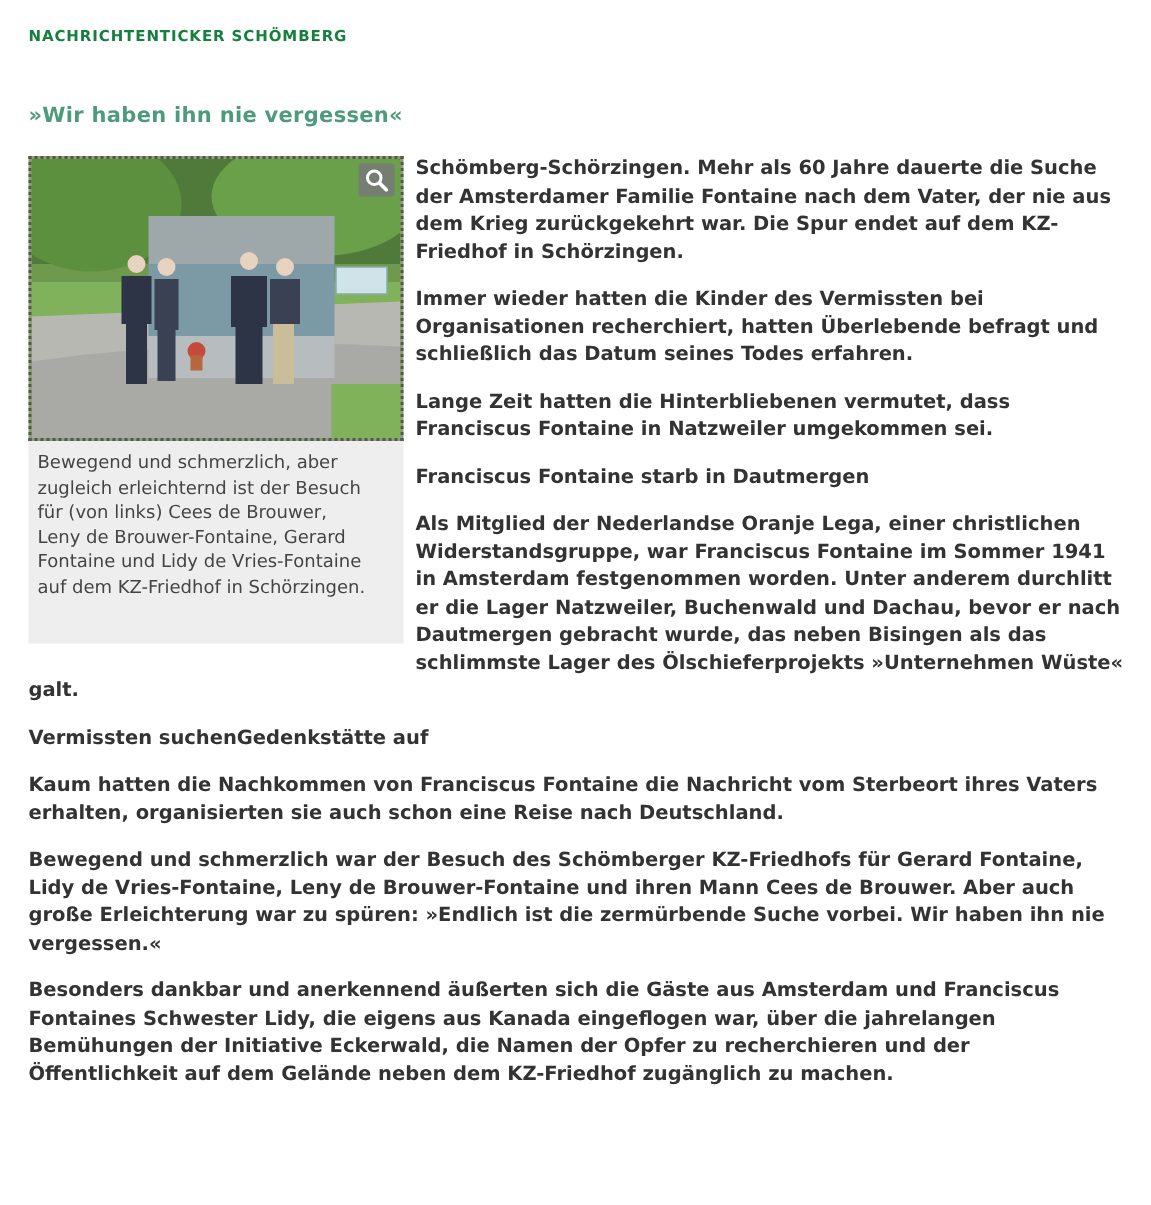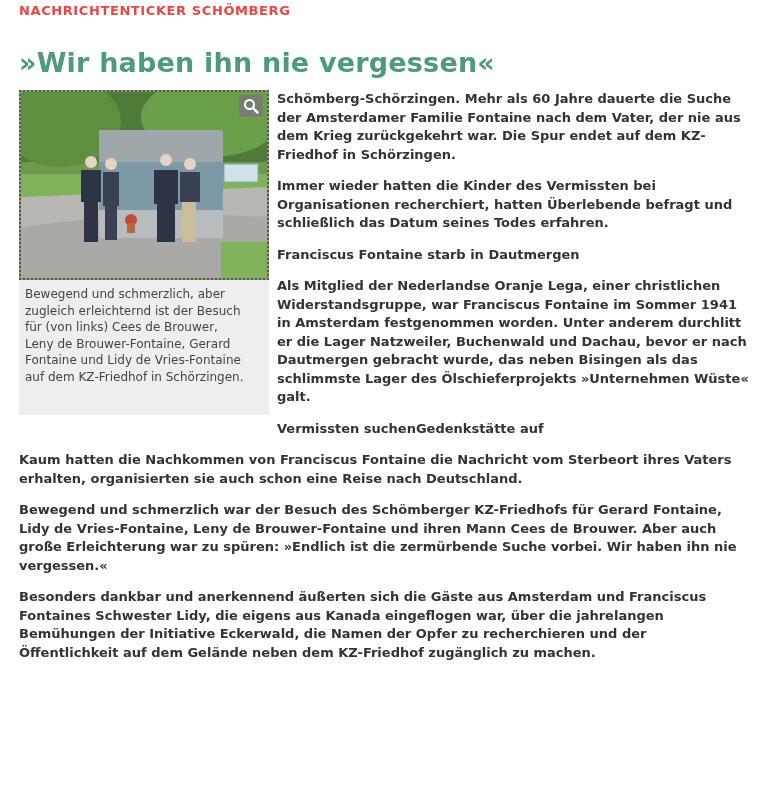--- a/index.html
+++ b/index.html
@@ -3,27 +3,27 @@
   <meta charset="utf-8">
   <style>
     html, body { margin: 0; padding: 0; background: #ffffff; }
     body {
       width: 767px; height: 803px; overflow: hidden;
       font-family: "DejaVu Sans", sans-serif;
       color: #333333;
     }
     .page { position: relative; padding: 0 18px 0 19px; }
     .kicker {
-      margin: 0; padding-top: 3px;
-      font-size: 13px; font-weight: bold; letter-spacing: 0.6px;
-      color: #ef4444; line-height: 16px; height: 16px;
+      margin: 0; padding-top: 17px;
+      font-size: 10px; font-weight: bold; letter-spacing: 0.6px;
+      color: #15803d; line-height: 16px; height: 16px;
     }
     .headline {
       margin: 30px 0 16px 0;
-      font-size: 27px; font-weight: bold; color: #4e9a7c;
+      font-size: 14px; font-weight: bold; color: #4e9a7c;
       line-height: 28px; letter-spacing: 0.2px;
     }
     .article { margin-top: 14px; font-size: 13px; line-height: 18.5px; }
     .figure {
       float: left; width: 250px; margin: 0 8px 6px 0;
     }
     .photo-wrap {
       position: relative; width: 246px; height: 186px;
       border: 2px dotted #555; background: #8aa36e; overflow: hidden;
     }
@@ -89,20 +89,21 @@
             <circle cx="6.5" cy="6.5" r="4.5" fill="none" stroke="#ffffff" stroke-width="2"></circle>
             <line x1="10" y1="10" x2="14.5" y2="14.5" stroke="#ffffff" stroke-width="2.5" stroke-linecap="round"></line>
           </svg>
         </div>
       </div>
       <div class="caption">Bewegend und schmerzlich, aber zugleich erleichternd ist der Besuch für (von links) Cees de Brouwer, Leny de Brouwer-Fontaine, Gerard Fontaine und Lidy de Vries-Fontaine auf dem KZ-Friedhof in Schörzingen.</div>
     </div>
 
     <p class="first">Schömberg-Schörzingen. Mehr als 60 Jahre dauerte die Suche der Amsterdamer Familie Fontaine nach dem Vater, der nie aus dem Krieg zurückgekehrt war. Die Spur endet auf dem KZ-Friedhof in Schörzingen.</p>
     <p>Immer wieder hatten die Kinder des Vermissten bei Organisationen recherchiert, hatten Überlebende befragt und schließlich das Datum seines Todes erfahren.</p>
+    <p>Lange Zeit hatten die Hinterbliebenen vermutet, dass Franciscus Fontaine in Natzweiler umgekommen sei.</p>
     <p>Franciscus Fontaine starb in Dautmergen</p>
     <p>Als Mitglied der Nederlandse Oranje Lega, einer christlichen Widerstandsgruppe, war Franciscus Fontaine im Sommer 1941 in Amsterdam festgenommen worden. Unter anderem durchlitt er die Lager Natzweiler, Buchenwald und Dachau, bevor er nach Dautmergen gebracht wurde, das neben Bisingen als das schlimmste Lager des Ölschieferprojekts »Unternehmen Wüste« galt.</p>
     <p>Vermissten suchenGedenkstätte auf</p>
     <p>Kaum hatten die Nachkommen von Franciscus Fontaine die Nachricht vom Sterbeort ihres Vaters erhalten, organisierten sie auch schon eine Reise nach Deutschland.</p>
     <p>Bewegend und schmerzlich war der Besuch des Schömberger KZ-Friedhofs für Gerard Fontaine, Lidy de Vries-Fontaine, Leny de Brouwer-Fontaine und ihren Mann Cees de Brouwer. Aber auch große Erleichterung war zu spüren: »Endlich ist die zermürbende Suche vorbei. Wir haben ihn nie vergessen.«</p>
     <p>Besonders dankbar und anerkennend äußerten sich die Gäste aus Amsterdam und Franciscus Fontaines Schwester Lidy, die eigens aus Kanada eingeflogen war, über die jahrelangen Bemühungen der Initiative Eckerwald, die Namen der Opfer zu recherchieren und der Öffentlichkeit auf dem Gelände neben dem KZ-Friedhof zugänglich zu machen.</p>
   </div>
 </div>
 
 </body></html>

